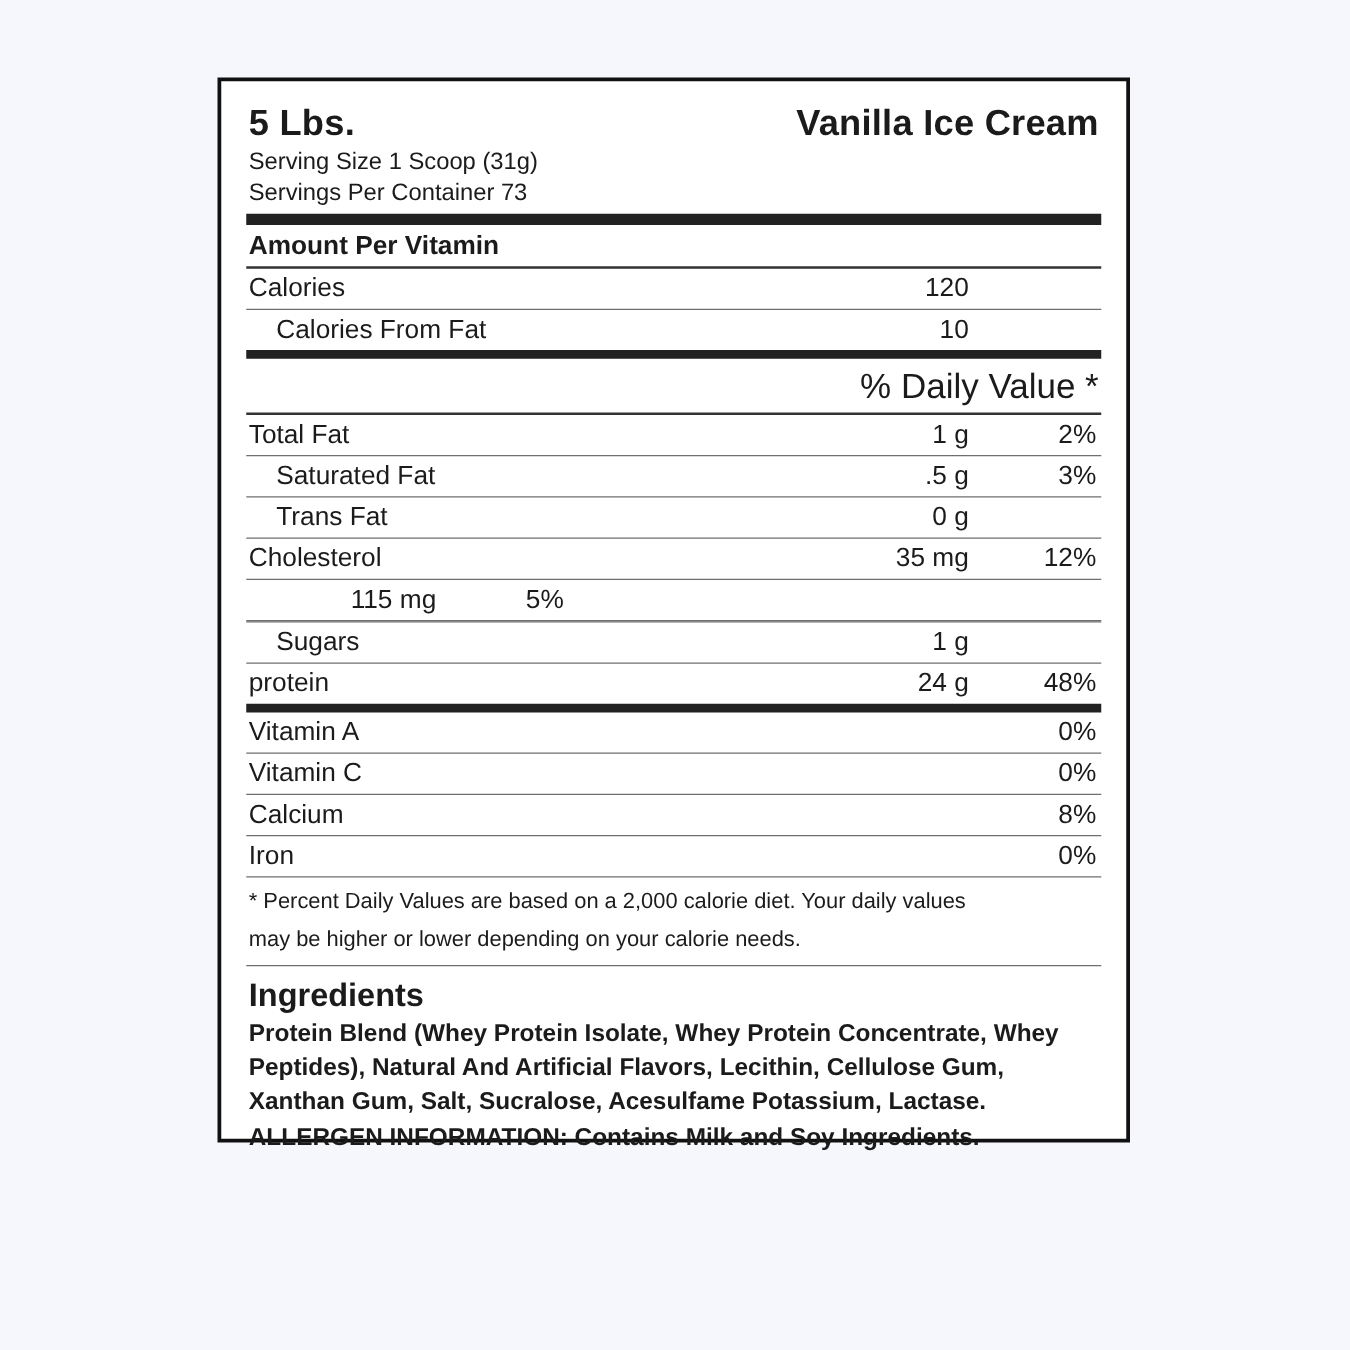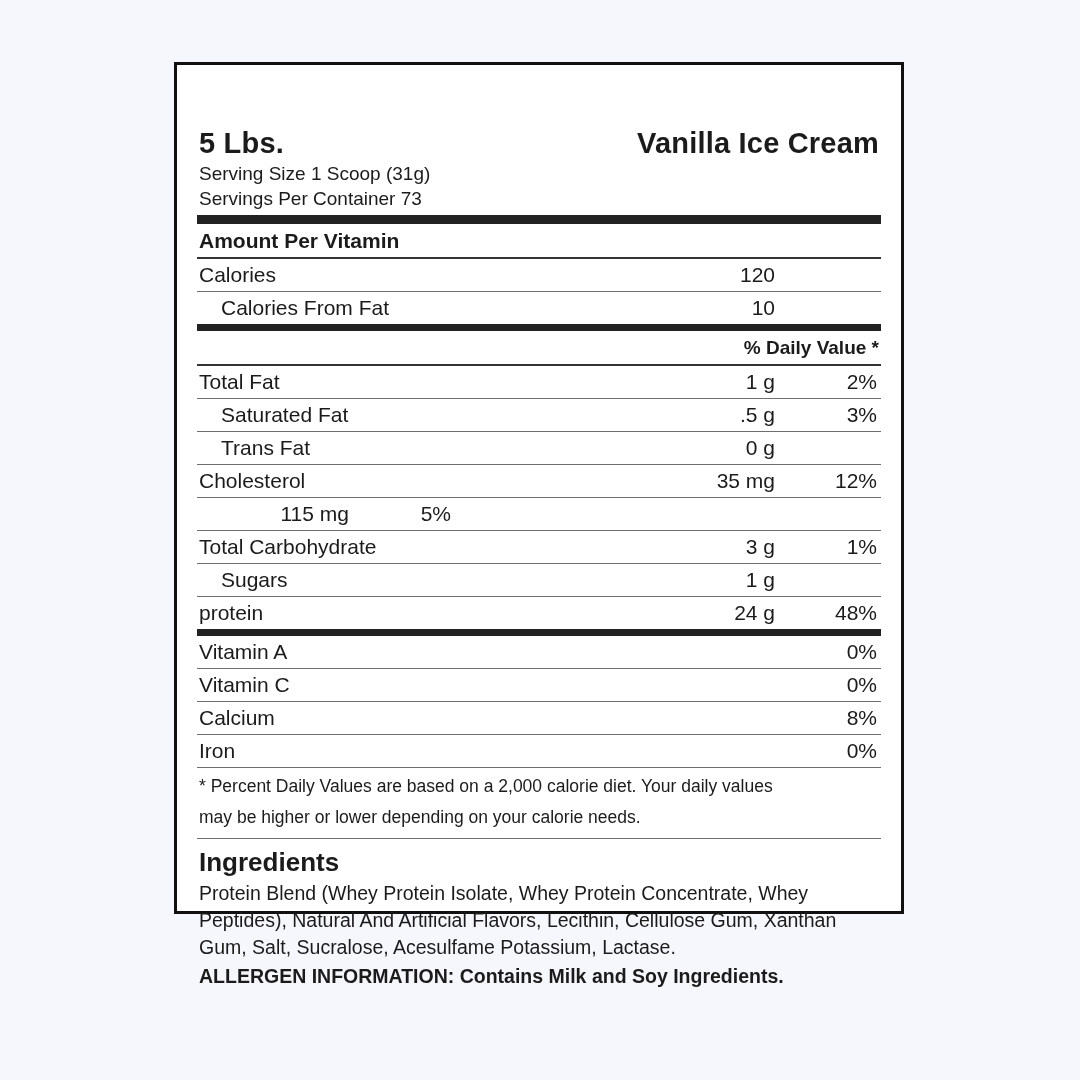--- a/index.html
+++ b/index.html
@@ -40,21 +40,20 @@
   }
   .hdr-left {
     font-size: 29px;
     font-weight: bold;
     letter-spacing: 0.2px;
   }
   .hdr-right {
     font-size: 29px;
     font-weight: bold;
     letter-spacing: 0.2px;
-    margin-top: 44px;
   }
   .serv {
     font-size: 19px;
     line-height: 22px;
     padding: 3px 2px 0 2px;
   }
   .rule-thick {
     height: 9px;
     background: #222222;
     margin-top: 5px;
@@ -91,22 +90,22 @@
     width: 92px;
     text-align: right;
     padding-right: 2px;
   }
   .row.indent .label {
     padding-left: 22px;
   }
   .dv-head {
     display: flex;
     justify-content: flex-end;
-    font-size: 19px;
-    font-weight: bold;
+    font-size: 28px;
+    font-weight: normal;
     padding: 6px 2px 5px 0;
   }
   .amt-head {
     font-size: 21px;
     font-weight: bold;
     padding: 5px 2px 4px 2px;
   }
   .note {
     font-size: 18px;
     line-height: 26px;
@@ -122,20 +121,21 @@
   }
   .ing-title {
     font-size: 26px;
     font-weight: bold;
     padding: 8px 2px 2px 2px;
   }
   .ing-body {
     font-size: 19.5px;
     line-height: 27px;
     padding: 0 2px;
+    font-weight: bold;
   }
   .allergen {
     font-size: 19.5px;
     line-height: 27px;
     font-weight: bold;
     padding: 2px 2px 0 2px;
   }
 </style>
 </head>
 <body>
@@ -201,25 +201,20 @@
       <div class="dv">12%</div>
     </div>
     <div class="rule-hair"></div>
 
     <div class="row">
       <div class="amount">115 mg</div>
       <div class="dv">5%</div>
     </div>
     <div class="rule-hair"></div>
 
-    <div class="row">
-      <div class="label">Total Carbohydrate</div>
-      <div class="amount">3 g</div>
-      <div class="dv">1%</div>
-    </div>
     <div class="rule-hair"></div>
 
     <div class="row indent">
       <div class="label">Sugars</div>
       <div class="amount">1 g</div>
       <div class="dv"></div>
     </div>
     <div class="rule-hair"></div>
 
     <div class="row">

